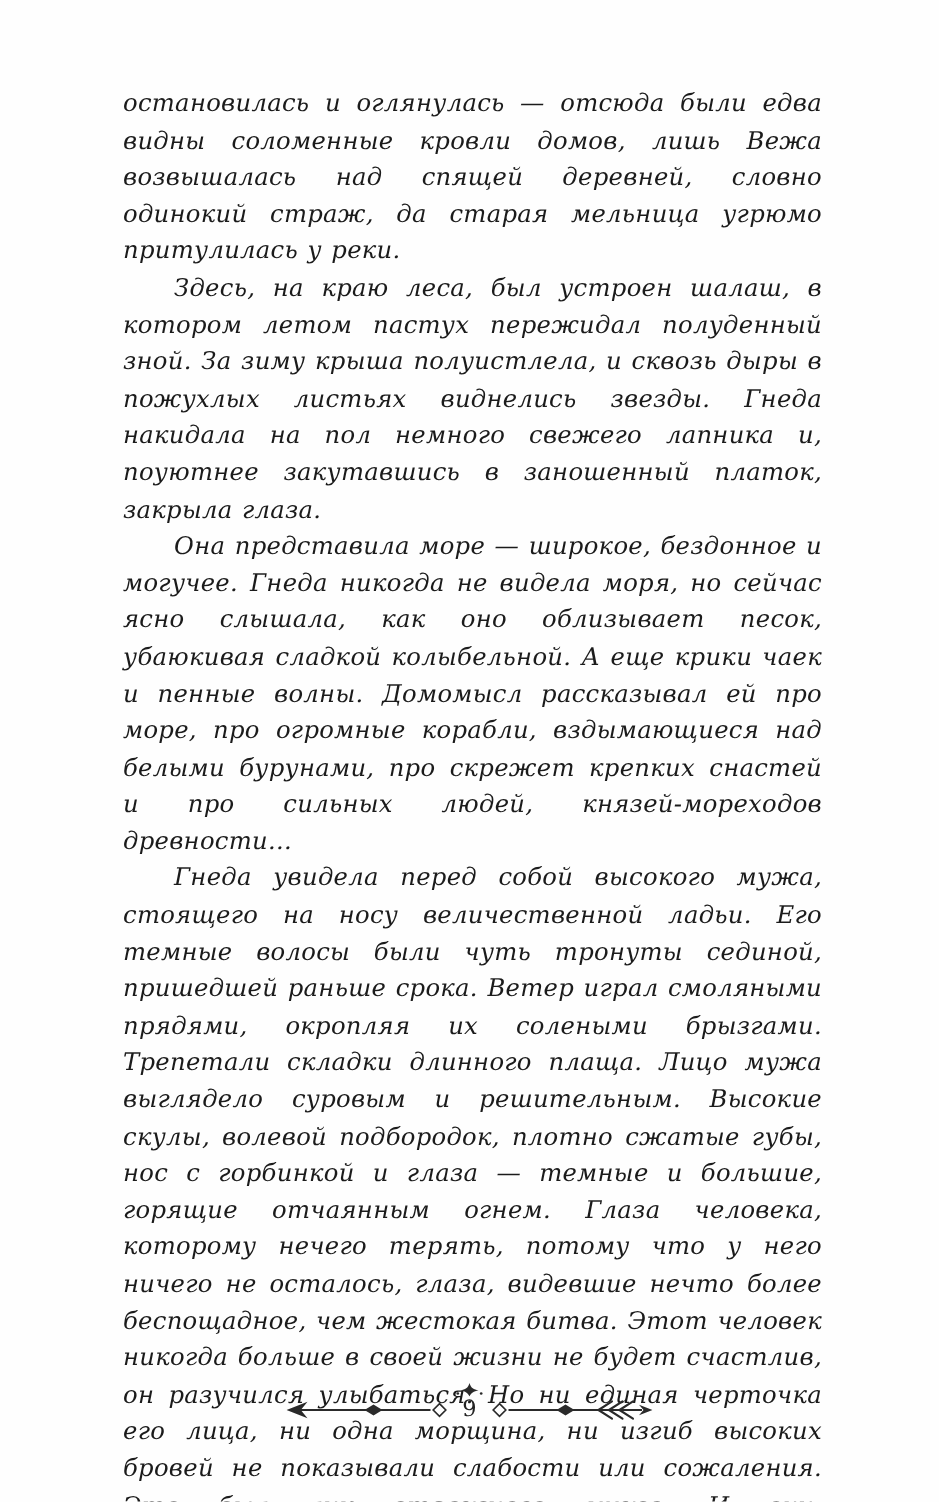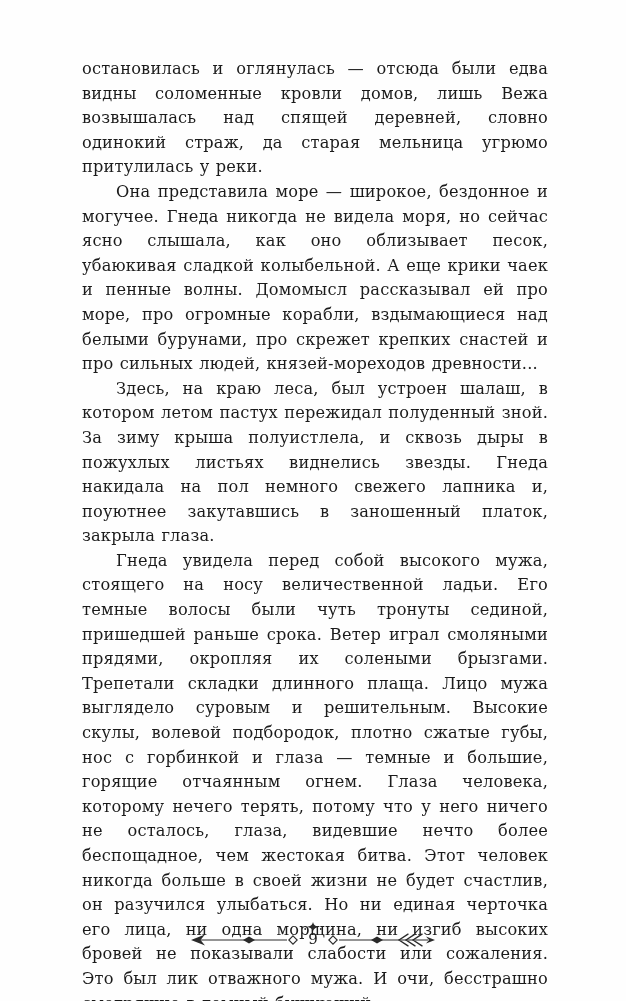--- a/index.html
+++ b/index.html
@@ -24,20 +24,21 @@
     padding: 57px 78px 0 82px;
     text-align: justify;
     font-size: 16.2px;
     line-height: 24.6px;
     letter-spacing: 0.012em;
     word-spacing: 0.06em;
   }
   .para {
     margin: 0;
     text-indent: 34px;
+    font-style: italic;
   }
   .para.no-indent {
     text-indent: 0;
   }
   .page-footer {
     position: absolute;
     left: 0;
     right: 0;
     bottom: 54px;
     display: flex;
@@ -66,22 +67,22 @@
     color: #222222;
   }
 </style>
 </head>
 <body>
 
 <div class="book-page">
 
   <div class="text-block">
     <p class="para no-indent">остановилась и оглянулась — отсюда были едва видны соломенные кровли домов, лишь Вежа возвышалась над спящей деревней, словно одинокий страж, да старая мельница угрюмо притулилась у реки.</p>
+    <p class="para">Здесь, на краю леса, был устроен шалаш, в котором летом пастух пережидал полуденный зной. За зиму крыша полуистлела, и сквозь дыры в пожухлых листьях виднелись звезды. Гнеда накидала на пол немного свежего лапника и, поуютнее закутавшись в заношенный платок, закрыла глаза.</p>
     <p class="para">Она представила море — широкое, бездонное и могучее. Гнеда никогда не видела моря, но сейчас ясно слышала, как оно облизывает песок, убаюкивая сладкой колыбельной. А еще крики чаек и пенные волны. Домомысл рассказывал ей про море, про огромные корабли, вздымающиеся над белыми бурунами, про скрежет крепких снастей и про сильных людей, князей-мореходов древности...</p>
-    <p class="para">Здесь, на краю леса, был устроен шалаш, в котором летом пастух пережидал полуденный зной. За зиму крыша полуистлела, и сквозь дыры в пожухлых листьях виднелись звезды. Гнеда накидала на пол немного свежего лапника и, поуютнее закутавшись в заношенный платок, закрыла глаза.</p>
     <p class="para">Гнеда увидела перед собой высокого мужа, стоящего на носу величественной ладьи. Его темные волосы были чуть тронуты сединой, пришедшей раньше срока. Ветер играл смоляными прядями, окропляя их солеными брызгами. Трепетали складки длинного плаща. Лицо мужа выглядело суровым и решительным. Высокие скулы, волевой подбородок, плотно сжатые губы, нос с горбинкой и глаза — темные и большие, горящие отчаянным огнем. Глаза человека, которому нечего терять, потому что у него ничего не осталось, глаза, видевшие нечто более беспощадное, чем жестокая битва. Этот человек никогда больше в своей жизни не будет счастлив, он разучился улыбаться. Но ни единая черточка его лица, ни одна морщина, ни изгиб высоких бровей не показывали слабости или сожаления. Это был лик отважного мужа. И очи, бесстрашно смотрящие в темный бушующий</p>
   </div>
 
   <div class="page-footer">
 
     <svg class="side-orn" width="108" height="16" viewBox="0 0 108 16" fill="none">
       <line x1="7" y1="8" x2="96" y2="8" stroke="#2a2a2a" stroke-width="1.2"></line>
       <path d="M0 8 L14 2.5 L9.5 8 L14 13.5 Z" fill="#2a2a2a"></path>
       <path d="M52 8 L58 4.4 L64 8 L58 11.6 Z" fill="#2a2a2a"></path>
       <path d="M102 3.8 L106.2 8 L102 12.2 L97.8 8 Z" stroke="#2a2a2a" stroke-width="1.1" fill="none"></path>

